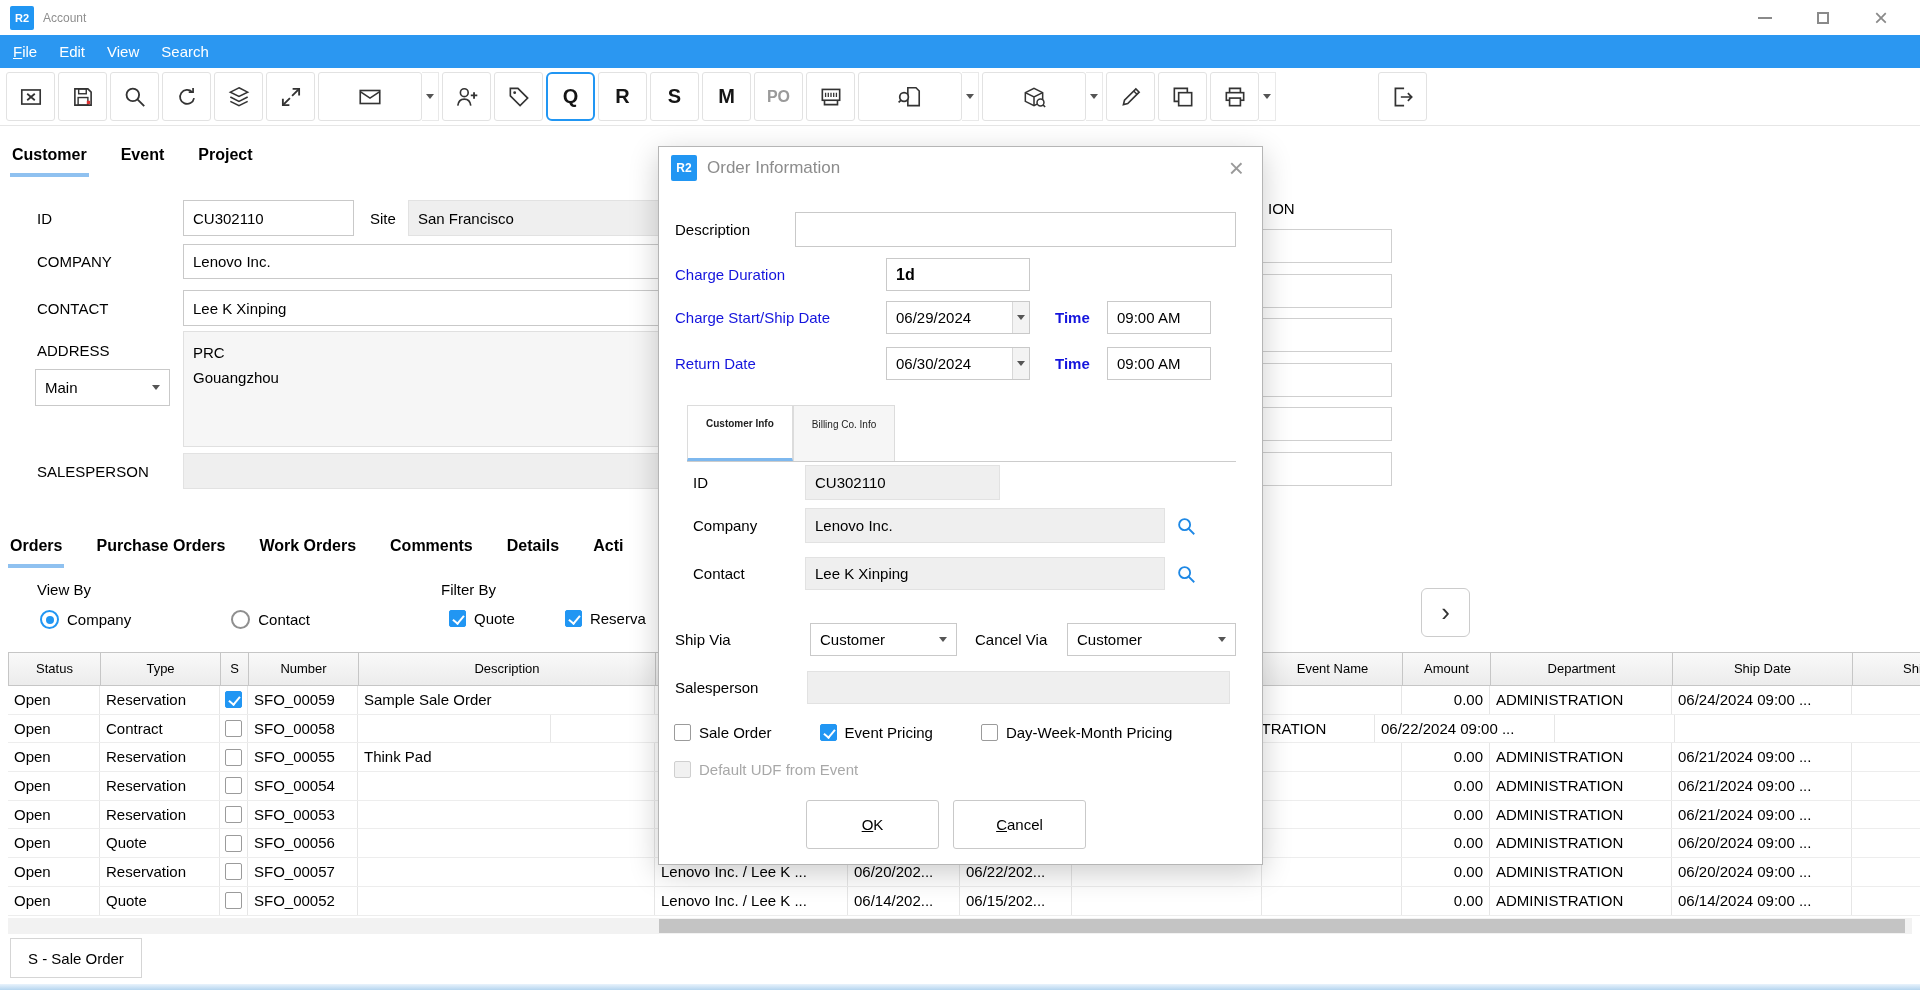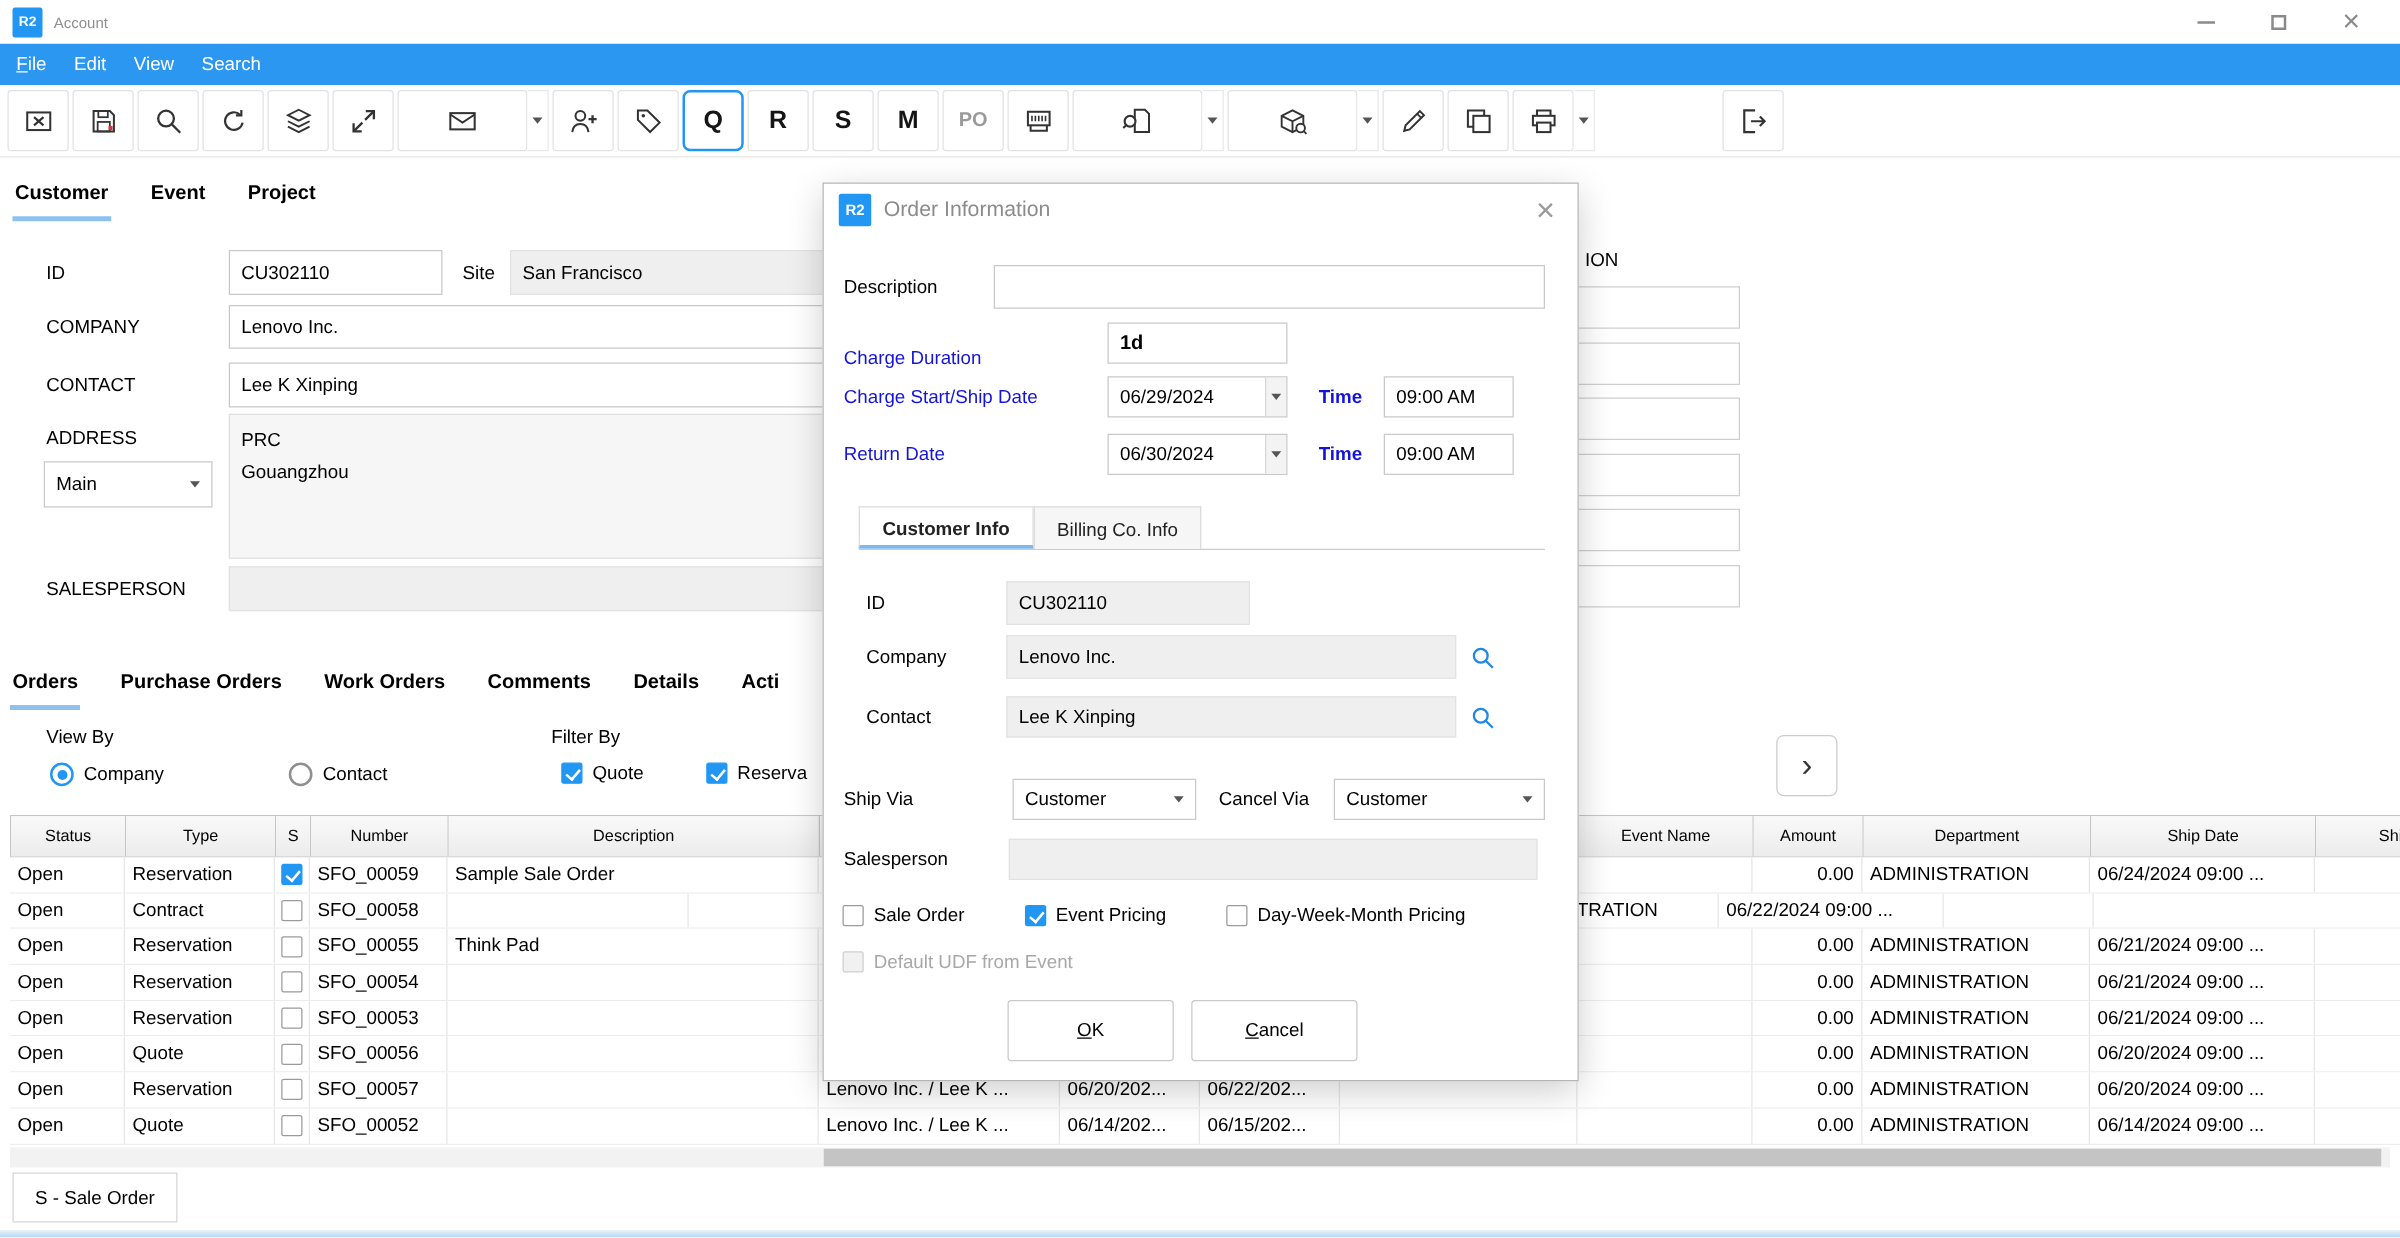--- a/index.html
+++ b/index.html
@@ -89,21 +89,21 @@
 
   
   .dialog { position:absolute; left:658px; top:146px; width:605px; height:719px; background:#fff;
             border:1px solid #b5b5b5; box-shadow:0 8px 28px rgba(0,0,0,.2); z-index:60; }
   .dlg-titlebar { height:42px; display:flex; align-items:center; padding:0 12px; }
   .dlg-logo { width:26px; height:26px; background:#2196f3; color:#fff; font-size:12px; font-weight:bold;
               display:flex; align-items:center; justify-content:center; border-radius:2px; }
   .dlg-title { margin-left:10px; color:#8c8c8c; font-size:17px; }
   .dlg-close { margin-left:auto; color:#9a9a9a; font-size:26px; line-height:1; padding:0 6px; }
   .dtabs { position:absolute; left:28px; top:258px; width:549px; display:flex; border-bottom:1px solid #cccccc; }
-  .dtab { height:34px; padding:0 18px; line-height:38px; font-size:15px; background:#f6f6f6;
+  .dtab { height:56px; padding:0 18px; line-height:38px; font-size:10px; background:#f6f6f6;
           border:1px solid #dcdcdc; border-bottom:none; margin-bottom:0; color:#222; }
   .dtab.active { background:#fff; font-weight:bold; border-bottom:3px solid #7eb8ee; line-height:35px; }
   .dlg-checks { position:absolute; left:15px; top:577px; display:flex; gap:48px; }
   .dlg-btn { position:absolute; width:133px; height:49px; border:1px solid #c9c9c9; border-radius:3px; background:#fff;
              display:flex; align-items:center; justify-content:center; font-size:15px; }
   .btn-label { display:block; }
   .btn-label::first-letter { text-decoration:underline; }
   .search-glyph { position:absolute; width:22px; height:22px; }
   .search-glyph svg { width:22px; height:22px; display:block; }
   .muted-label { color:#a8a8a8; }
@@ -591,21 +591,21 @@
     <div class="dlg-logo">R2</div>
     <div class="dlg-title">Order Information</div>
     <div class="dlg-close">×</div>
   </div>
 
   <div class="label" style="left:16px; top:65px; height:35px;">Description</div>
   <div class="field" style="left:136px; top:65px; width:441px; height:35px;">
       <span></span>
     </div>
 
-  <div class="label blue" style="left:16px; top:111px; height:33px;margin-top:12px;">Charge Duration</div>
+  <div class="label blue" style="left:16px; top:111px; height:33px;">Charge Duration</div>
   <div class="field bold" style="left:227px; top:111px; width:144px; height:33px; font-size:16px;">
       <span>1d</span>
     </div>
 
   <div class="label blue" style="left:16px; top:154px; height:33px;">Charge Start/Ship Date</div>
   <div class="field" style="left:227px; top:154px; width:144px; height:33px; padding-right:24px;">
     <span>06/29/2024</span>
     <span class="dd-strip">
         <span class="tri"></span>
       </span>

